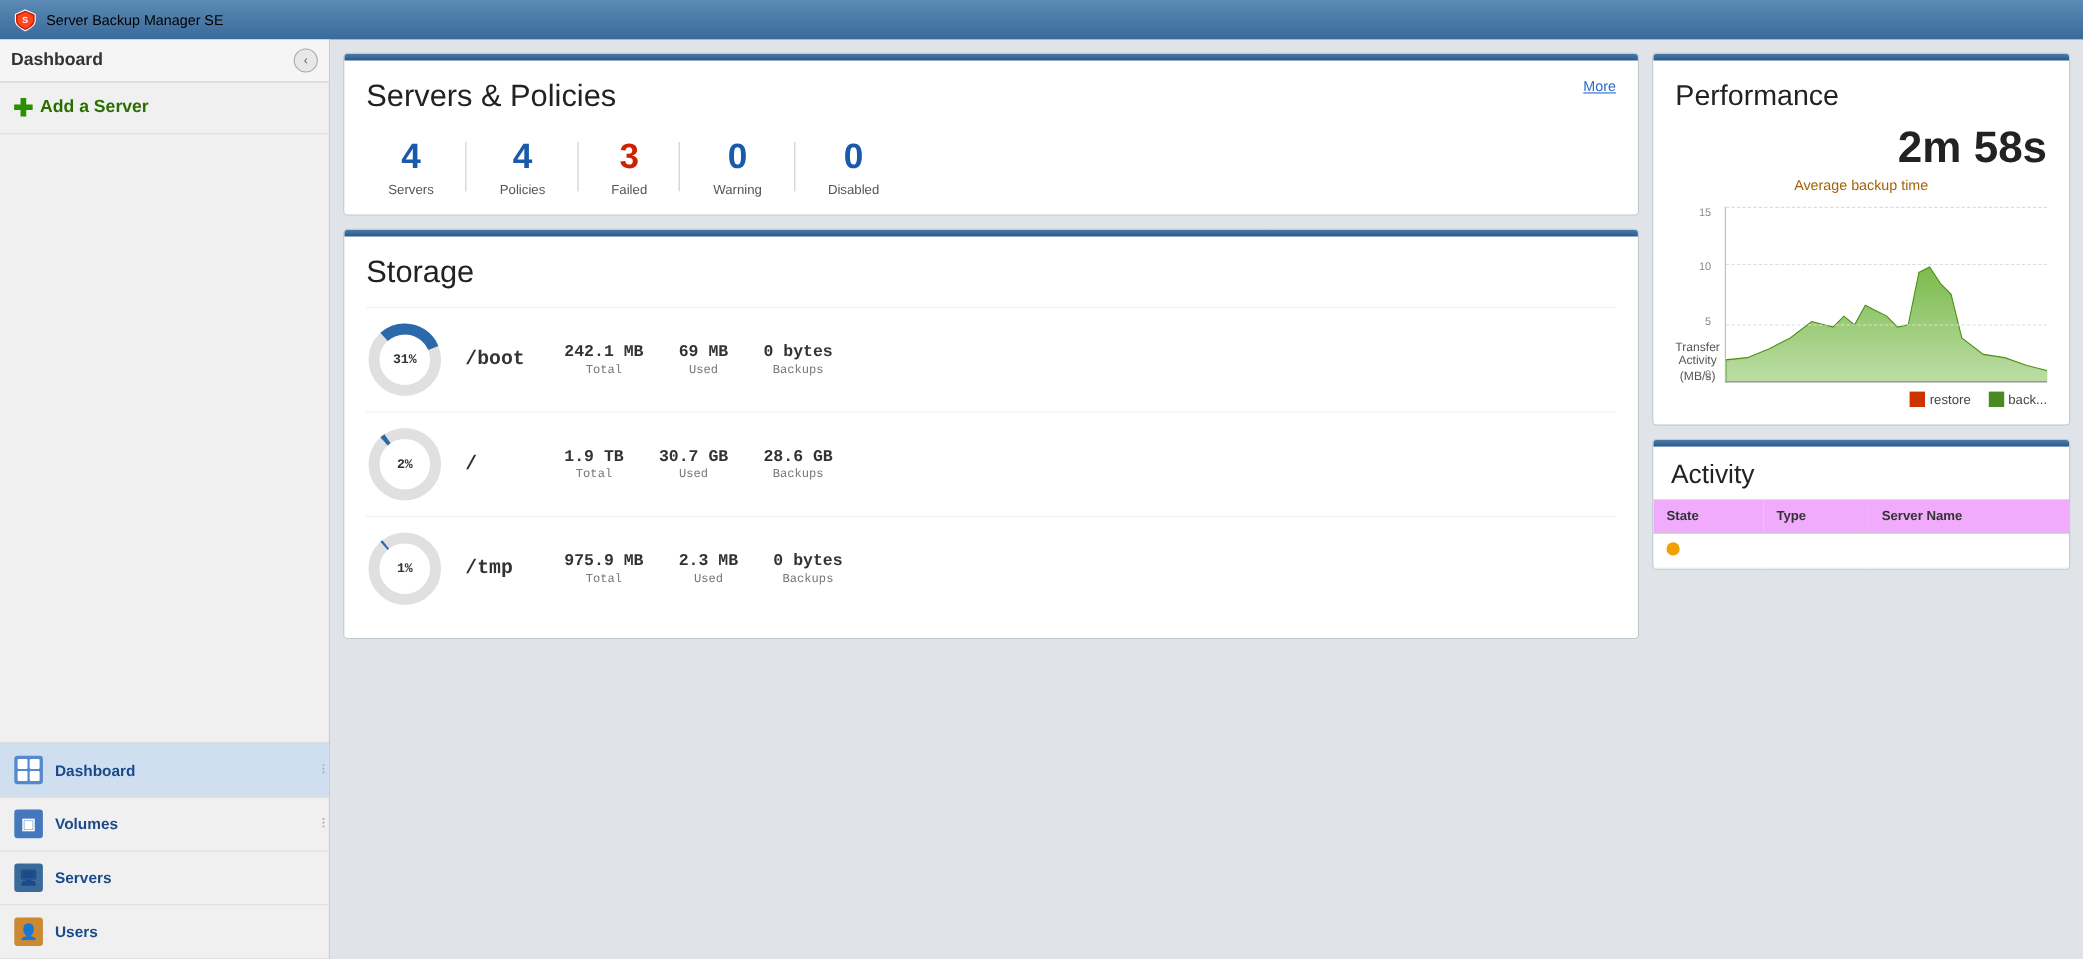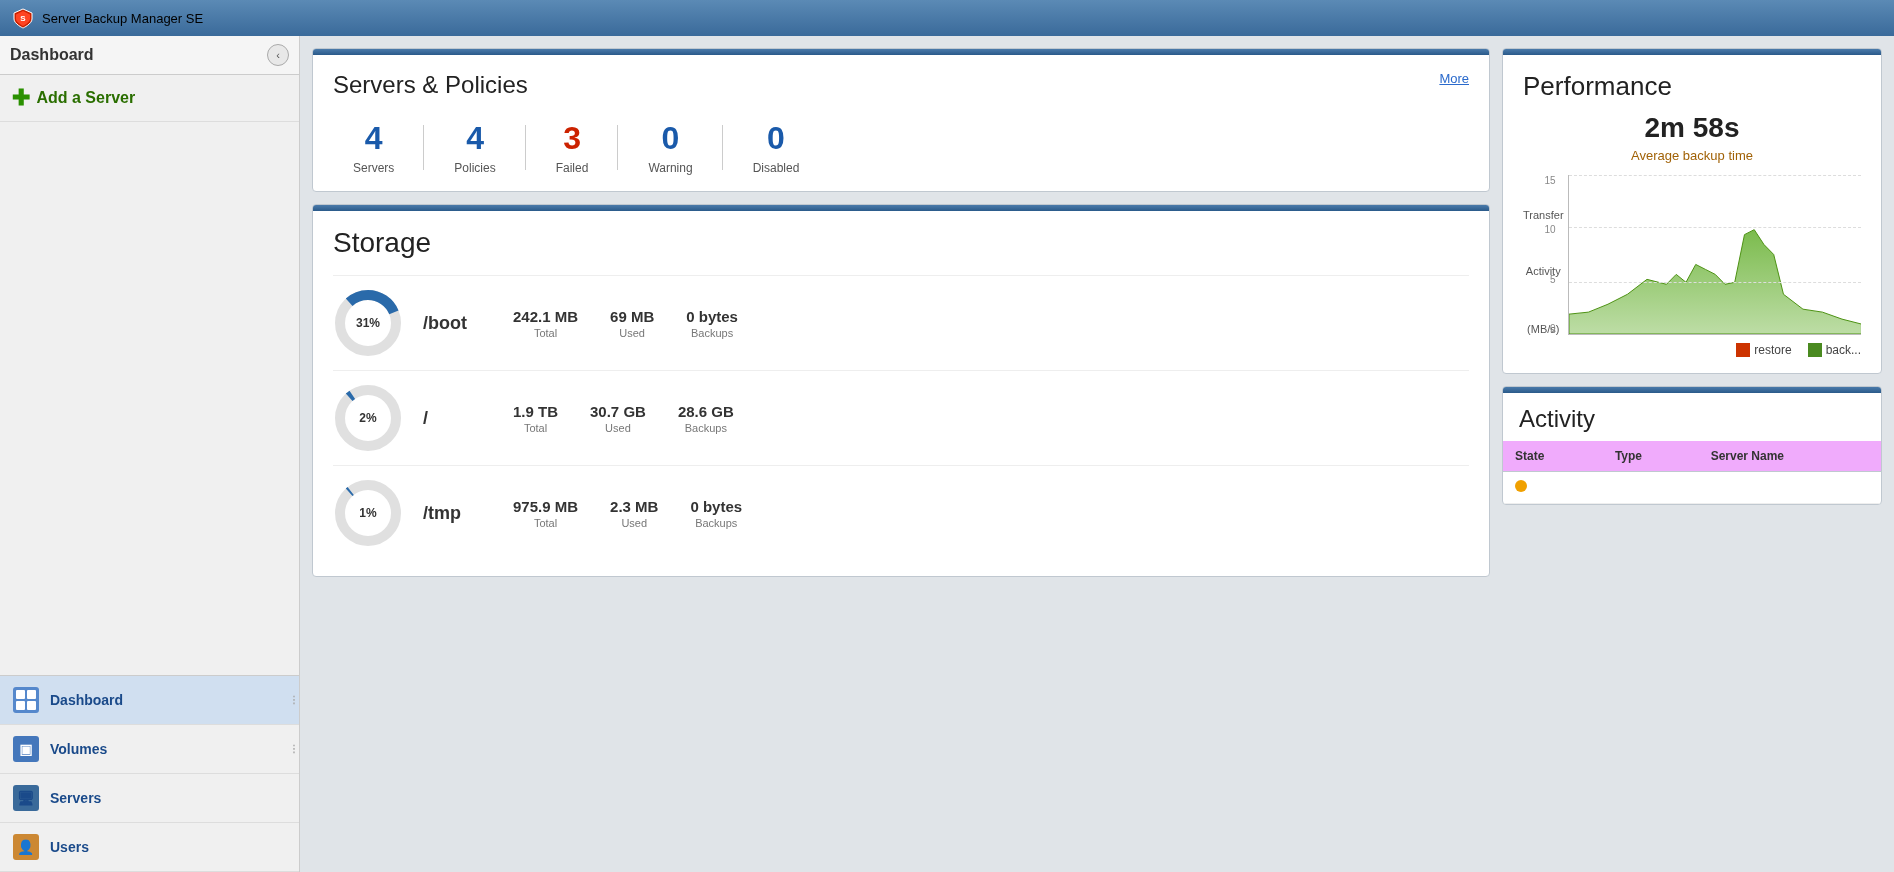--- a/index.html
+++ b/index.html
@@ -161,21 +161,21 @@
     
     #servers-policies-card .card-body {
       padding: 16px 20px;
     }
     .sp-title-row {
       display: flex;
       justify-content: space-between;
       align-items: flex-start;
       margin-bottom: 20px;
     }
-    .sp-title { font-size: 24px; color: #222; font-weight: normal; }
+    .sp-title { font-size: 28px; color: #222; font-weight: normal; }
     .sp-more-link { color: #2a6acc; font-size: 13px; text-decoration: underline; cursor: pointer; }
 
     .sp-stats {
       display: flex;
       align-items: center;
       gap: 0;
     }
     .sp-stat {
       text-align: center;
       padding: 0 30px;
@@ -198,20 +198,21 @@
     
     #storage-card .card-body { padding: 16px 20px; }
     .storage-title { font-size: 28px; color: #222; font-weight: normal; margin-bottom: 16px; }
 
     .storage-row {
       display: flex;
       align-items: center;
       gap: 20px;
       padding: 12px 0;
       border-top: 1px solid #eee;
+      font-family: Liberation Mono, monospace;
     }
     .storage-row:first-of-type { border-top: none; }
 
     
     .donut-wrap {
       width: 70px; height: 70px;
       position: relative;
       flex-shrink: 0;
     }
     .donut-wrap svg { width: 70px; height: 70px; }
@@ -227,21 +228,21 @@
     .storage-mount { font-size: 18px; color: #333; font-weight: bold; min-width: 60px; }
 
     .storage-stats { display: flex; gap: 32px; margin-left: 10px; }
     .storage-stat { text-align: center; }
     .storage-stat-value { font-size: 15px; font-weight: bold; color: #333; }
     .storage-stat-label { font-size: 11px; color: #777; margin-top: 2px; }
 
     
     #performance-card .card-body { padding: 16px 20px; }
     .perf-title { font-size: 26px; color: #222; font-weight: normal; margin-bottom: 10px; }
-    .perf-time { font-size: 28px; font-weight: bold; color: #222; text-align: center; margin: 10px 0 4px; }
+    .perf-time { font-size: 40px; font-weight: bold; color: #222; text-align: right; margin: 10px 0 4px; }
     .perf-subtitle { font-size: 13px; color: #a16207; text-align: center; margin-bottom: 12px; }
 
     .chart-area {
       display: flex;
       align-items: flex-end;
       gap: 0;
       margin-bottom: 8px;
     }
     .chart-container {
       flex: 1;
@@ -485,21 +486,21 @@
     <div id="right-column">
 
       <div class="card" id="performance-card">
         <div class="card-header"></div>
         <div class="card-body">
           <div class="perf-title">Performance</div>
           <div class="perf-time">2m 58s</div>
           <div class="perf-subtitle">Average backup time</div>
 
           <div class="chart-area">
-            <div style="display:flex; flex-direction:column; align-items:center; margin-right:4px; font-size:11px; color:#555;gap:44px;">
+            <div style="display:flex; flex-direction:column; align-items:center; margin-right:4px; font-size:11px; color:#555;">
               <div>Transfer</div>
               <div>Activity</div>
               <div style="margin-top:2px;">(MB/s)</div>
             </div>
             <div class="chart-container">
               
               <div style="position:absolute; left:-26px; top:0; bottom:0; display:flex; flex-direction:column; justify-content:space-between; padding: 0 2px; font-size:10px; color:#888;align-items:flex-end;">
                 <span>15</span>
                 <span>10</span>
                 <span>5</span>

